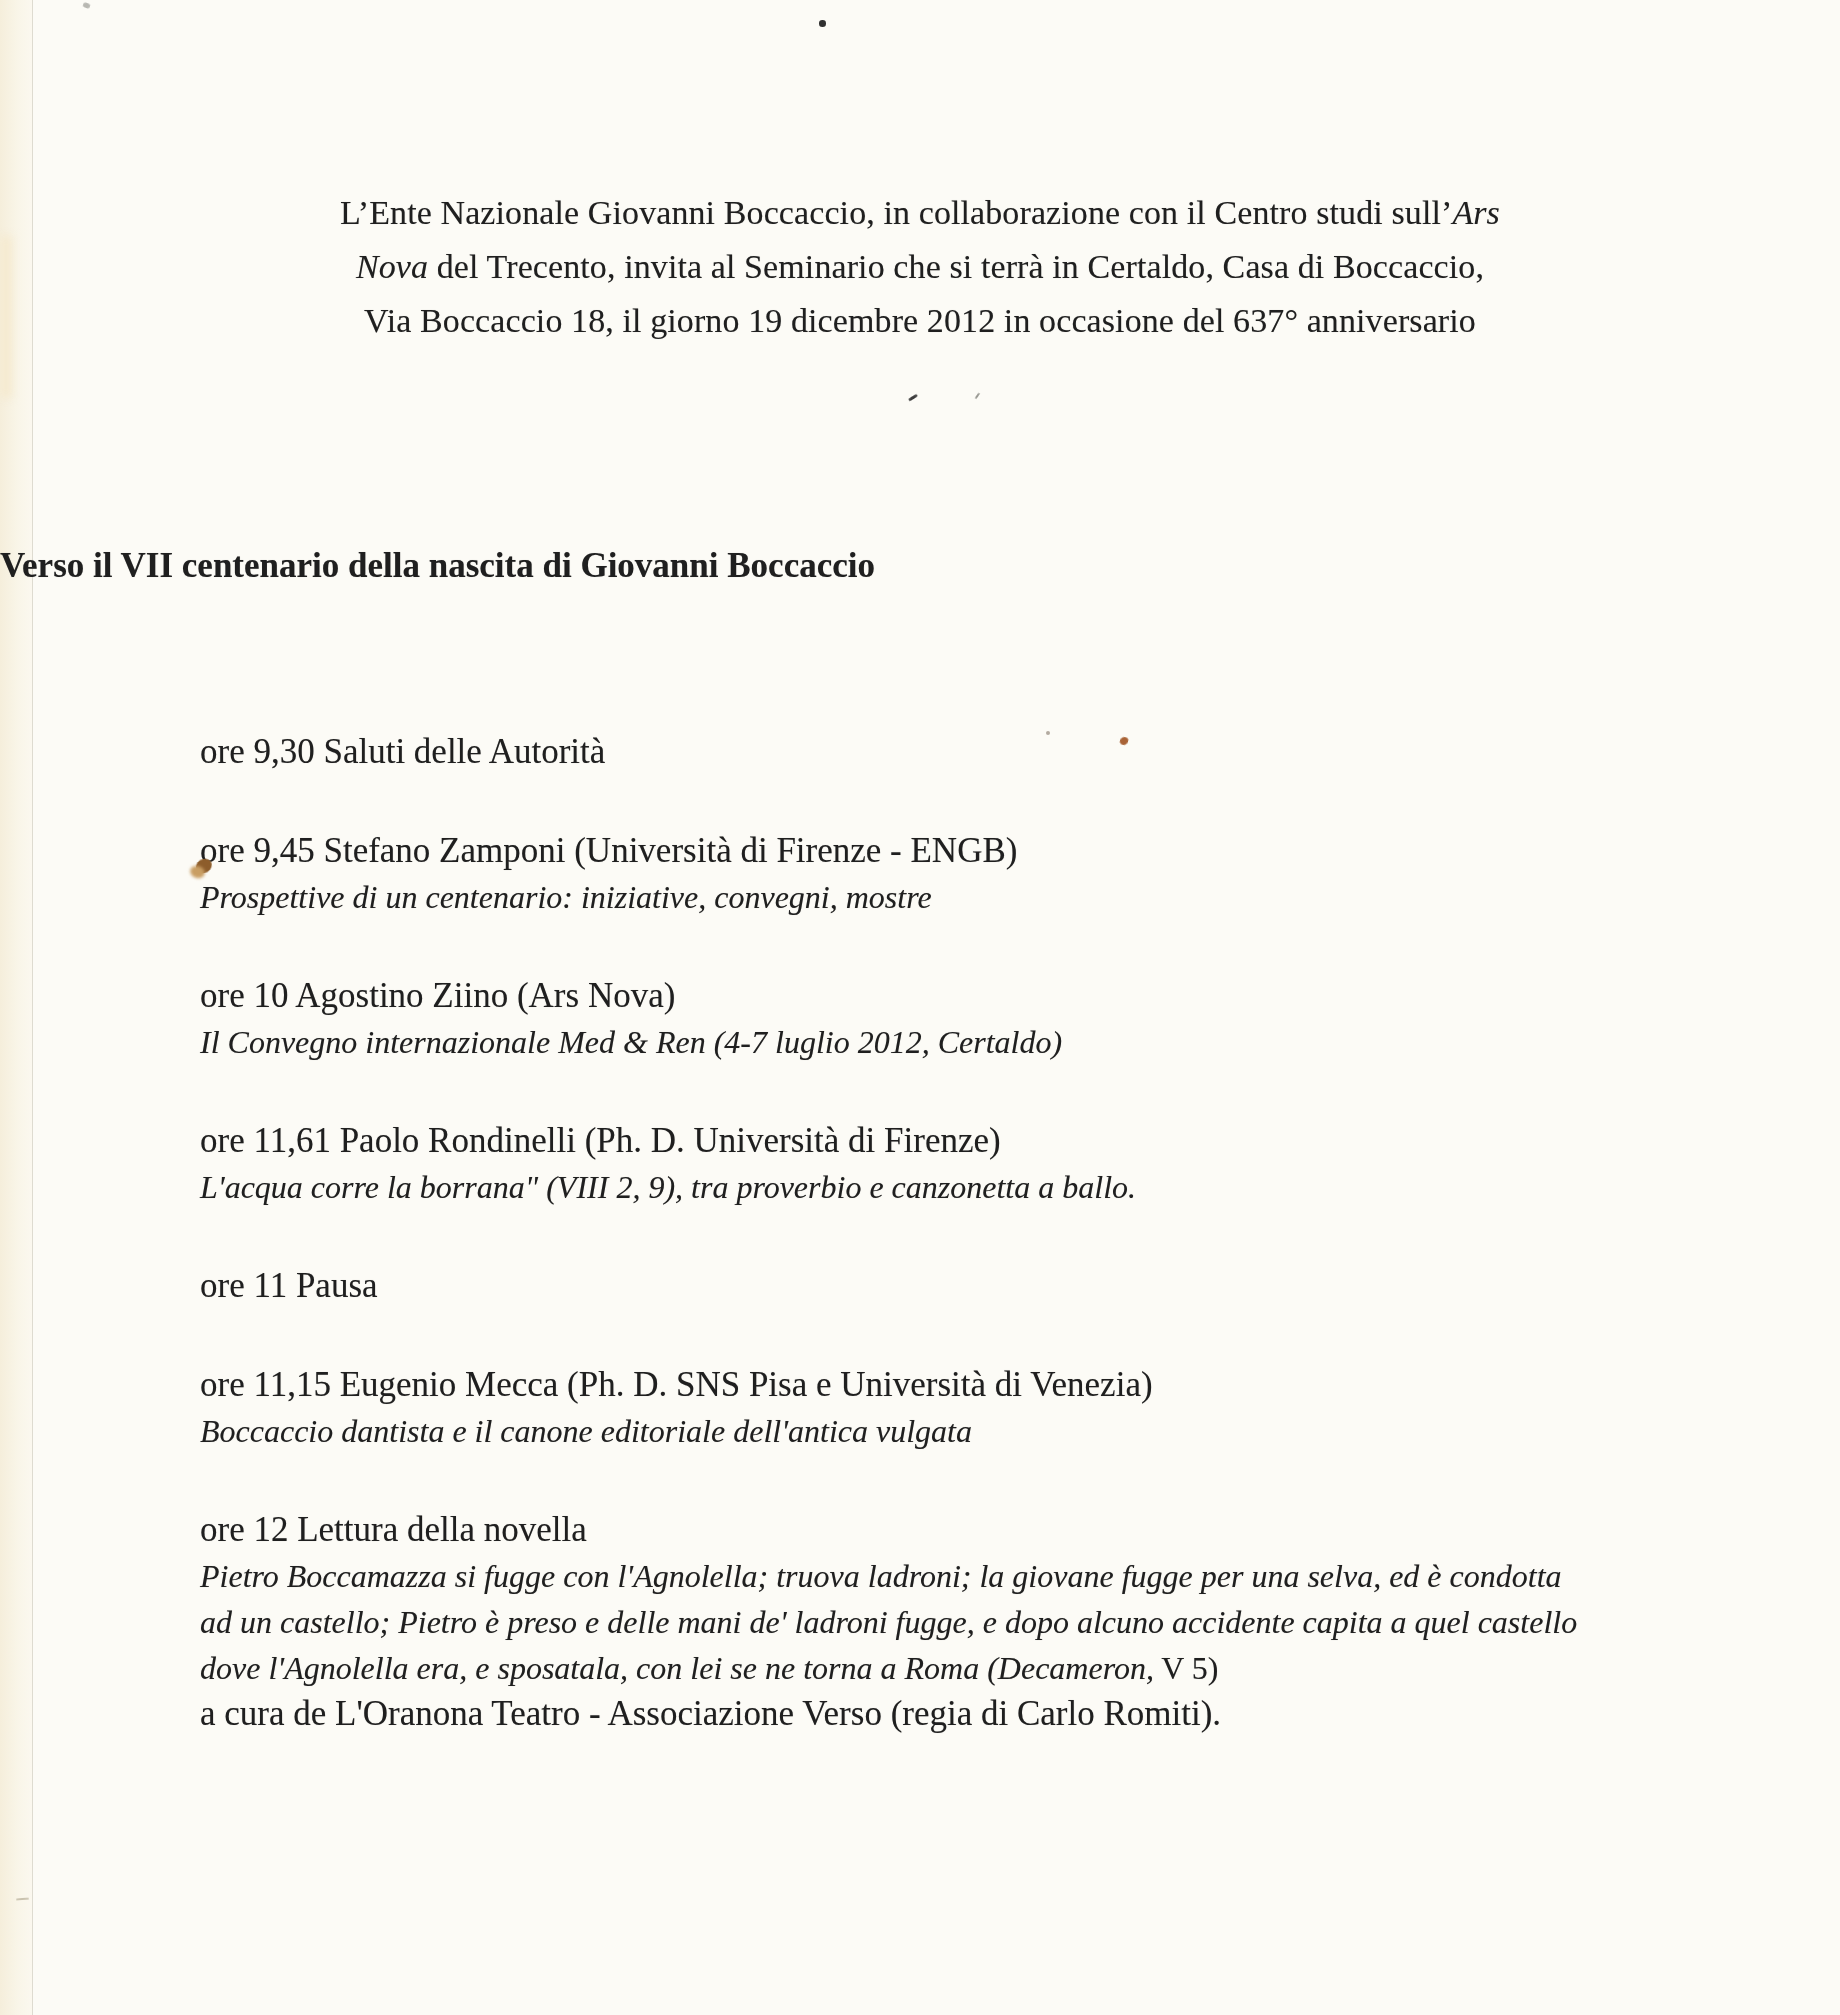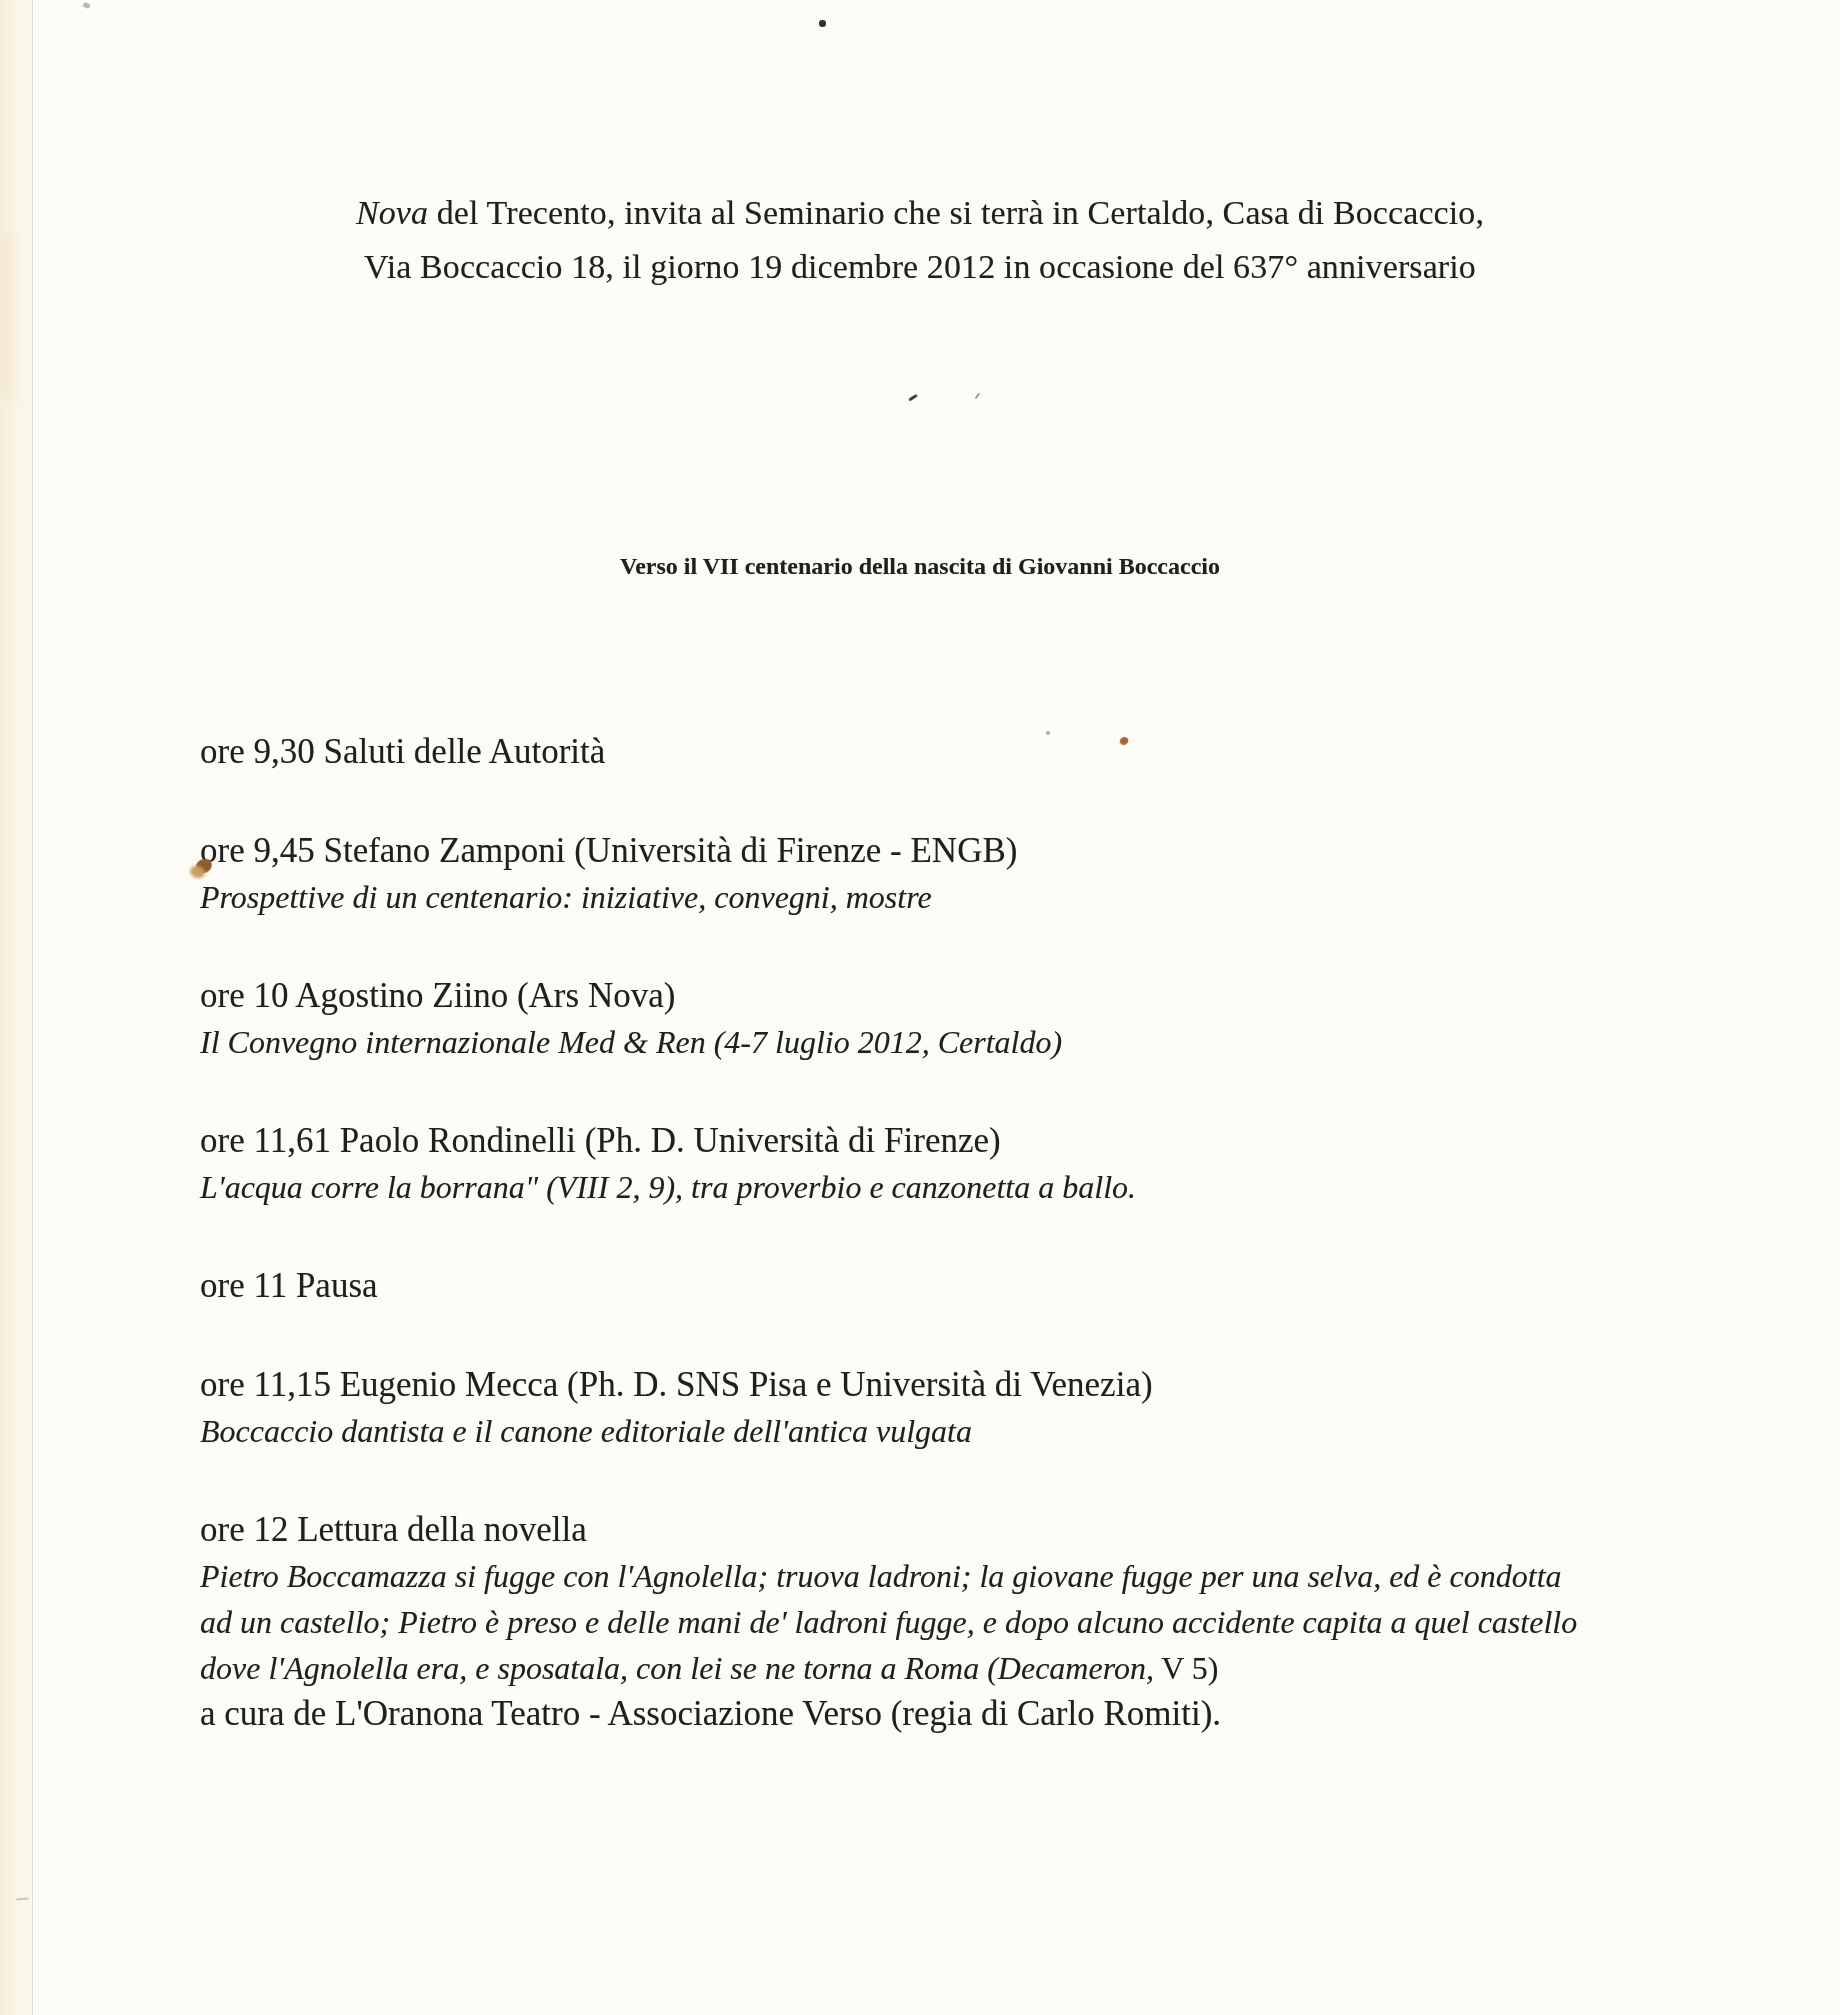--- a/index.html
+++ b/index.html
@@ -43,22 +43,22 @@
     font-size: 34px;
     line-height: 54px;
     letter-spacing: 0.1px;
   }
   .intro .line { white-space: nowrap; }
   .heading {
     position: absolute;
     top: 539px;
     left: 0;
     width: 1840px;
-    text-align: center;
-    font-size: 24px;
+    text-align: left;
+    font-size: 35px;
     line-height: 54px;
     font-weight: bold;
     white-space: nowrap;
   }
   .program {
     position: absolute;
     top: 729px;
     left: 200px;
     width: 1643px;
     font-size: 35px;
@@ -77,20 +77,21 @@
   .mark { position: absolute; }
 </style>
 </head>
 <body>
 
 <div class="edge-strip">
   <div class="edge-blob"></div>
 </div>
 
 <div class="intro scan-text">
+    <div class="line"><span>L’Ente Nazionale Giovanni Boccaccio, in collaborazione con il Centro studi sull’</span><span class="it">Ars</span></div>
     <div class="line"><span class="it">Nova</span><span> del Trecento, invita al Seminario che si terrà in Certaldo, Casa di Boccaccio,</span></div>
     <div class="line"><span>Via Boccaccio 18, il giorno 19 dicembre 2012 in occasione del 637° anniversario</span></div>
   </div>
 
 <div class="heading scan-text">Verso il VII centenario della nascita di Giovanni Boccaccio</div>
 
 <div class="program scan-text">
     <div class="block">
       <div class="head"><span>ore 9,30 Saluti delle Autorità</span></div>
     </div>

